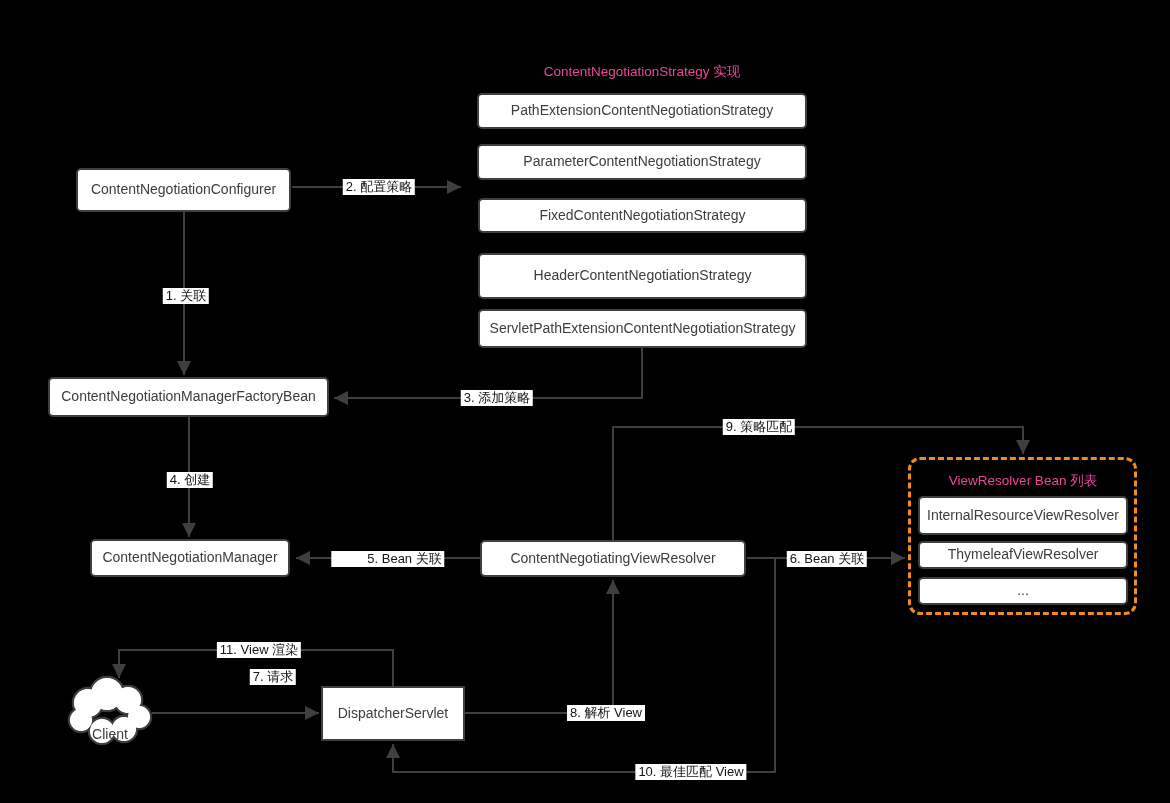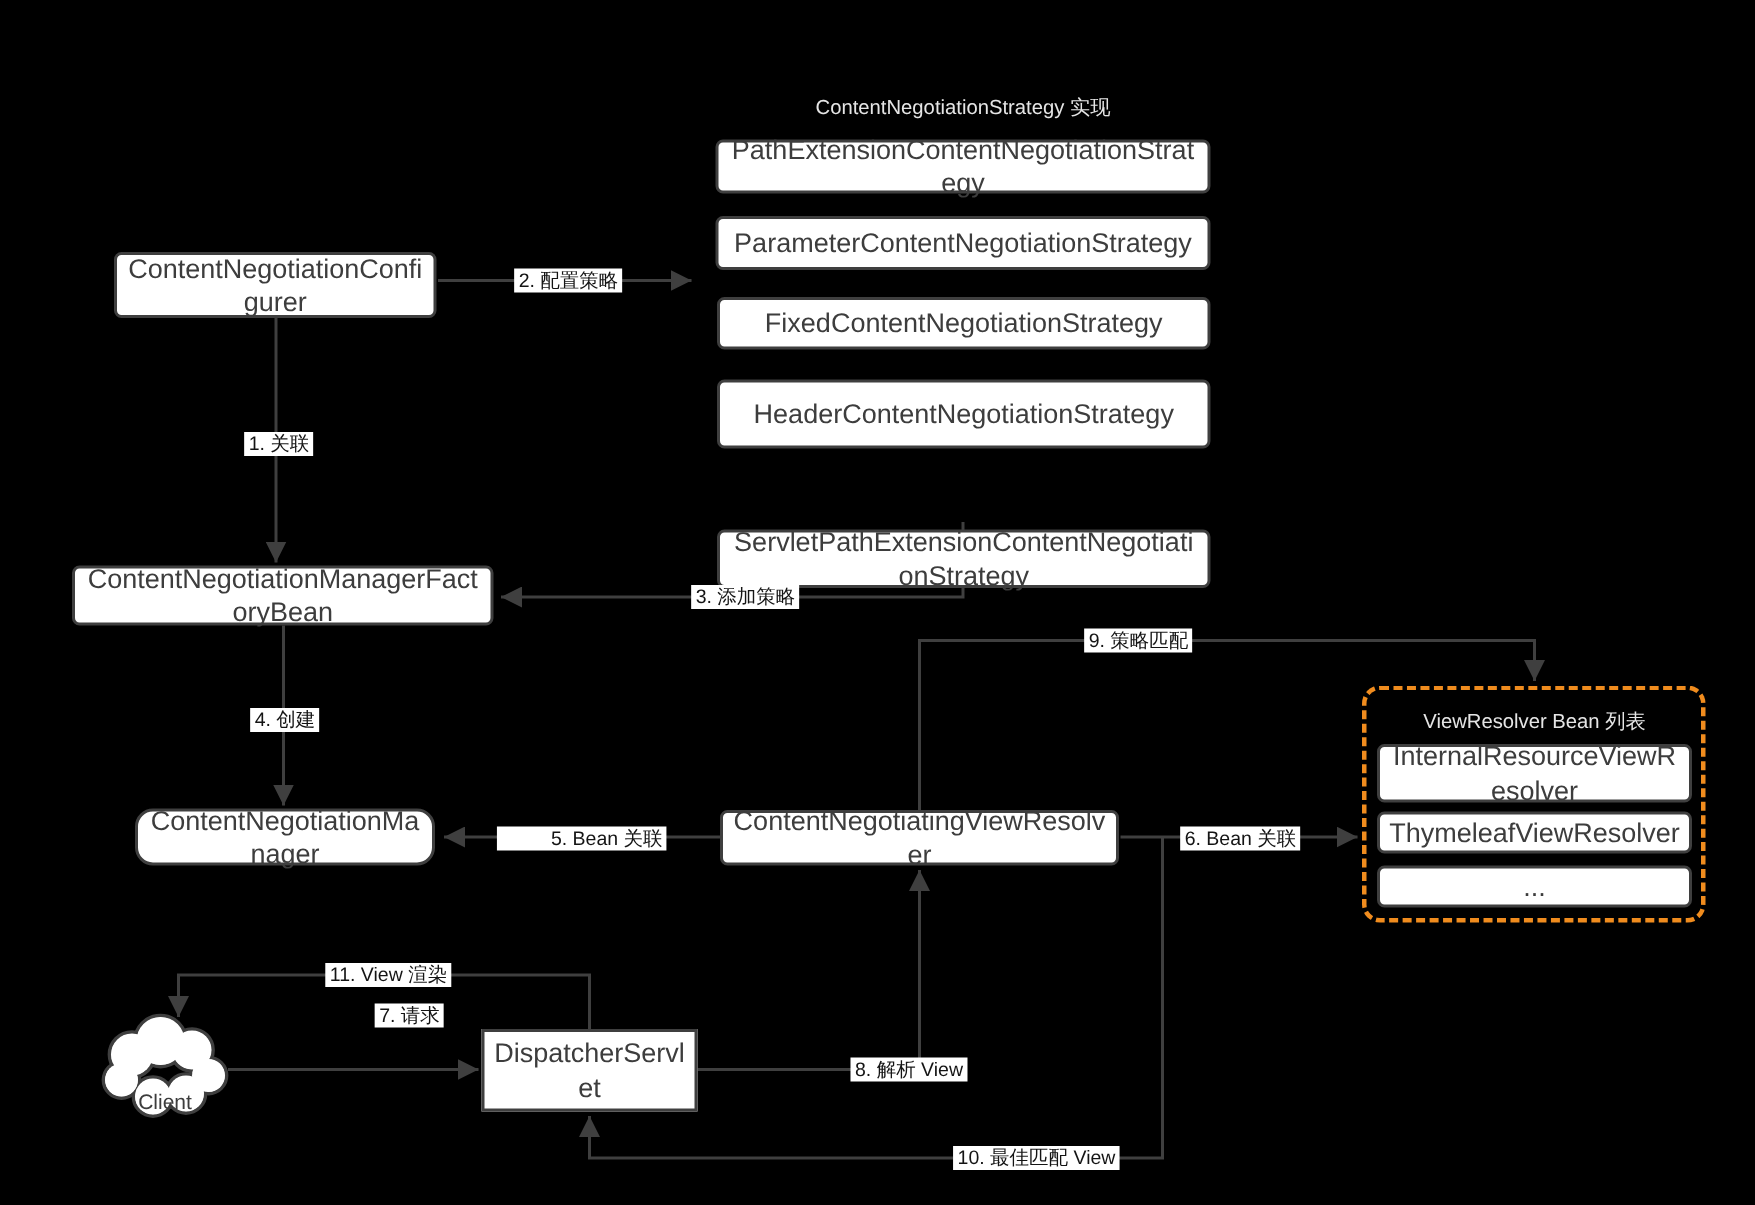--- a/index.html
+++ b/index.html
@@ -5,26 +5,26 @@
   html,body{margin:0;padding:0;background:#000;}
   .stage{
     position:relative;width:1170px;height:803px;background:#000;overflow:hidden;
     font-family:"Liberation Sans","DejaVu Sans",sans-serif;
   }
   .layer{position:absolute;left:0;top:0;width:1170px;height:803px;}
   .node{
     position:absolute;box-sizing:border-box;background:#fff;
     border:2px solid #3f3f3f;border-radius:5px;color:#3d3d3d;
     display:flex;align-items:center;justify-content:center;
-    font-size:18px;line-height:1.25;text-align:center;
+    font-size:14px;line-height:1.25;text-align:center;
     padding:2px 5px;word-break:break-all;
   }
   .node.sharp{border-radius:0;}
   .grouptitle{
-    position:absolute;color:#e5e5e5;font-size:13.5px;white-space:nowrap;
+    position:absolute;color:#ec4899;font-size:13.5px;white-space:nowrap;
     transform:translate(-50%,-50%);
   }
   .chip{
     position:absolute;background:#fff;color:#141414;font-size:13px;
     line-height:16px;padding:0 3px;white-space:nowrap;
     transform:translate(-50%,-50%);
   }
   .dashedbox{
     position:absolute;box-sizing:border-box;border:3px dashed #F08C1E;
     border-radius:12px;background:transparent;
@@ -73,25 +73,25 @@
       <circle cx="81" cy="720" r="11"></circle>
     </g>
   </svg>
 
   <div class="grouptitle" style="left:642px;top:72px;">ContentNegotiationStrategy 实现</div>
 
   <div class="node" style="left:477px;top:93px;width:330px;height:36px;">PathExtensionContentNegotiationStrategy</div>
   <div class="node" style="left:477px;top:144px;width:330px;height:36px;">ParameterContentNegotiationStrategy</div>
   <div class="node" style="left:478px;top:198px;width:329px;height:35px;">FixedContentNegotiationStrategy</div>
   <div class="node" style="left:478px;top:253px;width:329px;height:46px;">HeaderContentNegotiationStrategy</div>
-  <div class="node" style="left:478px;top:309px;width:329px;height:39px;margin-top:44px;">ServletPathExtensionContentNegotiationStrategy</div>
+  <div class="node" style="left:478px;top:309px;width:329px;height:39px;">ServletPathExtensionContentNegotiationStrategy</div>
 
   <div class="node" style="left:76px;top:168px;width:215px;height:44px;">ContentNegotiationConfigurer</div>
   <div class="node" style="left:48px;top:377px;width:281px;height:40px;">ContentNegotiationManagerFactoryBean</div>
-  <div class="node" style="left:90px;top:539px;width:200px;height:38px;border-radius:12px;">ContentNegotiationManager</div>
+  <div class="node" style="left:90px;top:539px;width:200px;height:38px;">ContentNegotiationManager</div>
 
   <div class="node" style="left:480px;top:540px;width:266px;height:37px;">ContentNegotiatingViewResolver</div>
   <div class="node sharp" style="left:321px;top:686px;width:144px;height:55px;">DispatcherServlet</div>
   <div class="grouptitle" style="left:110px;top:714px;color:#3d3d3d;font-size:14px;margin-top:20px;">Client</div>
 
   <div class="dashedbox" style="left:908px;top:457px;width:229px;height:158px;"></div>
   <div class="grouptitle" style="left:1023px;top:481px;">ViewResolver Bean 列表</div>
   <div class="node" style="left:918px;top:496px;width:210px;height:39px;">InternalResourceViewResolver</div>
   <div class="node" style="left:918px;top:541px;width:210px;height:28px;">ThymeleafViewResolver</div>
   <div class="node" style="left:918px;top:577px;width:210px;height:28px;">...</div>

